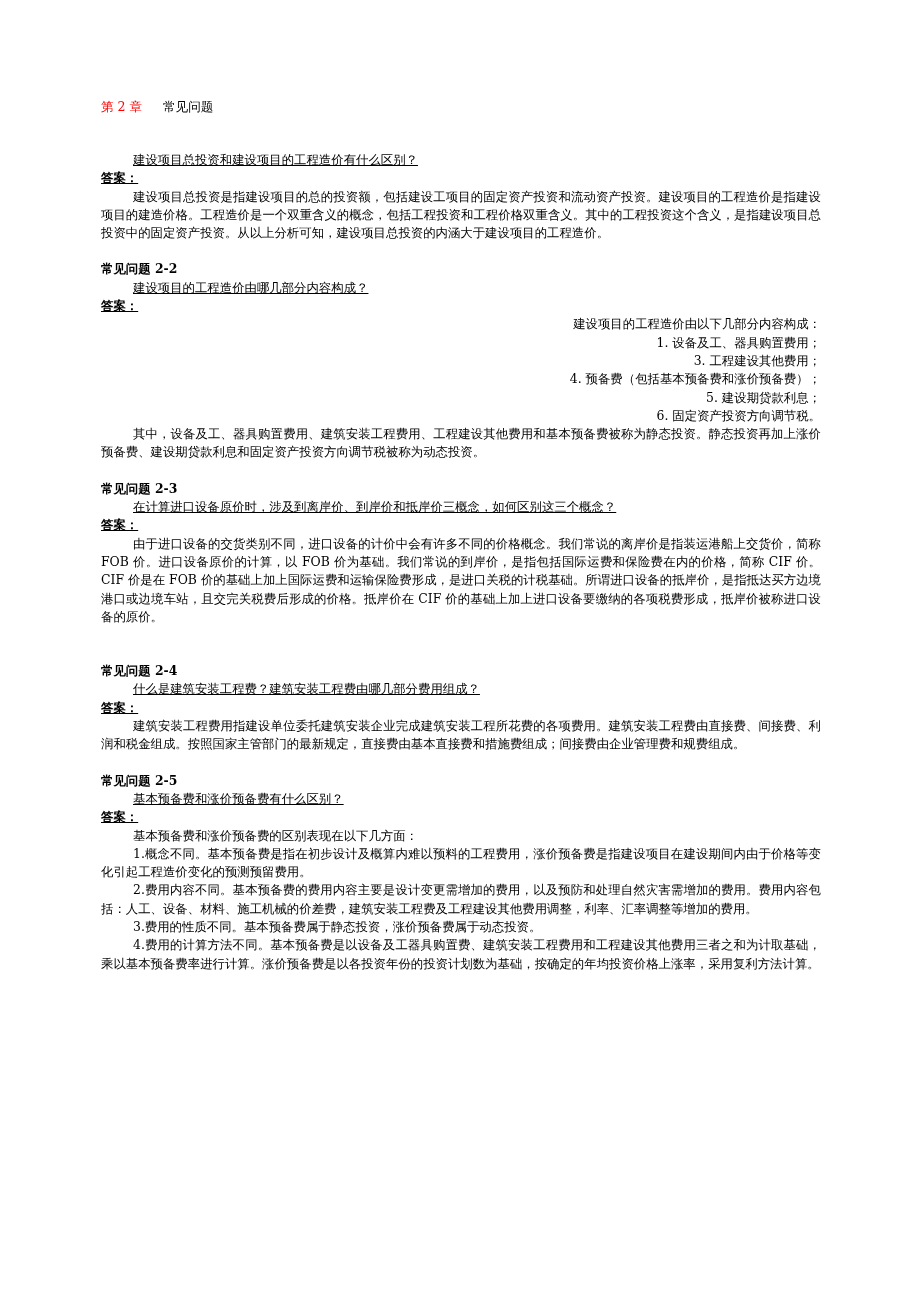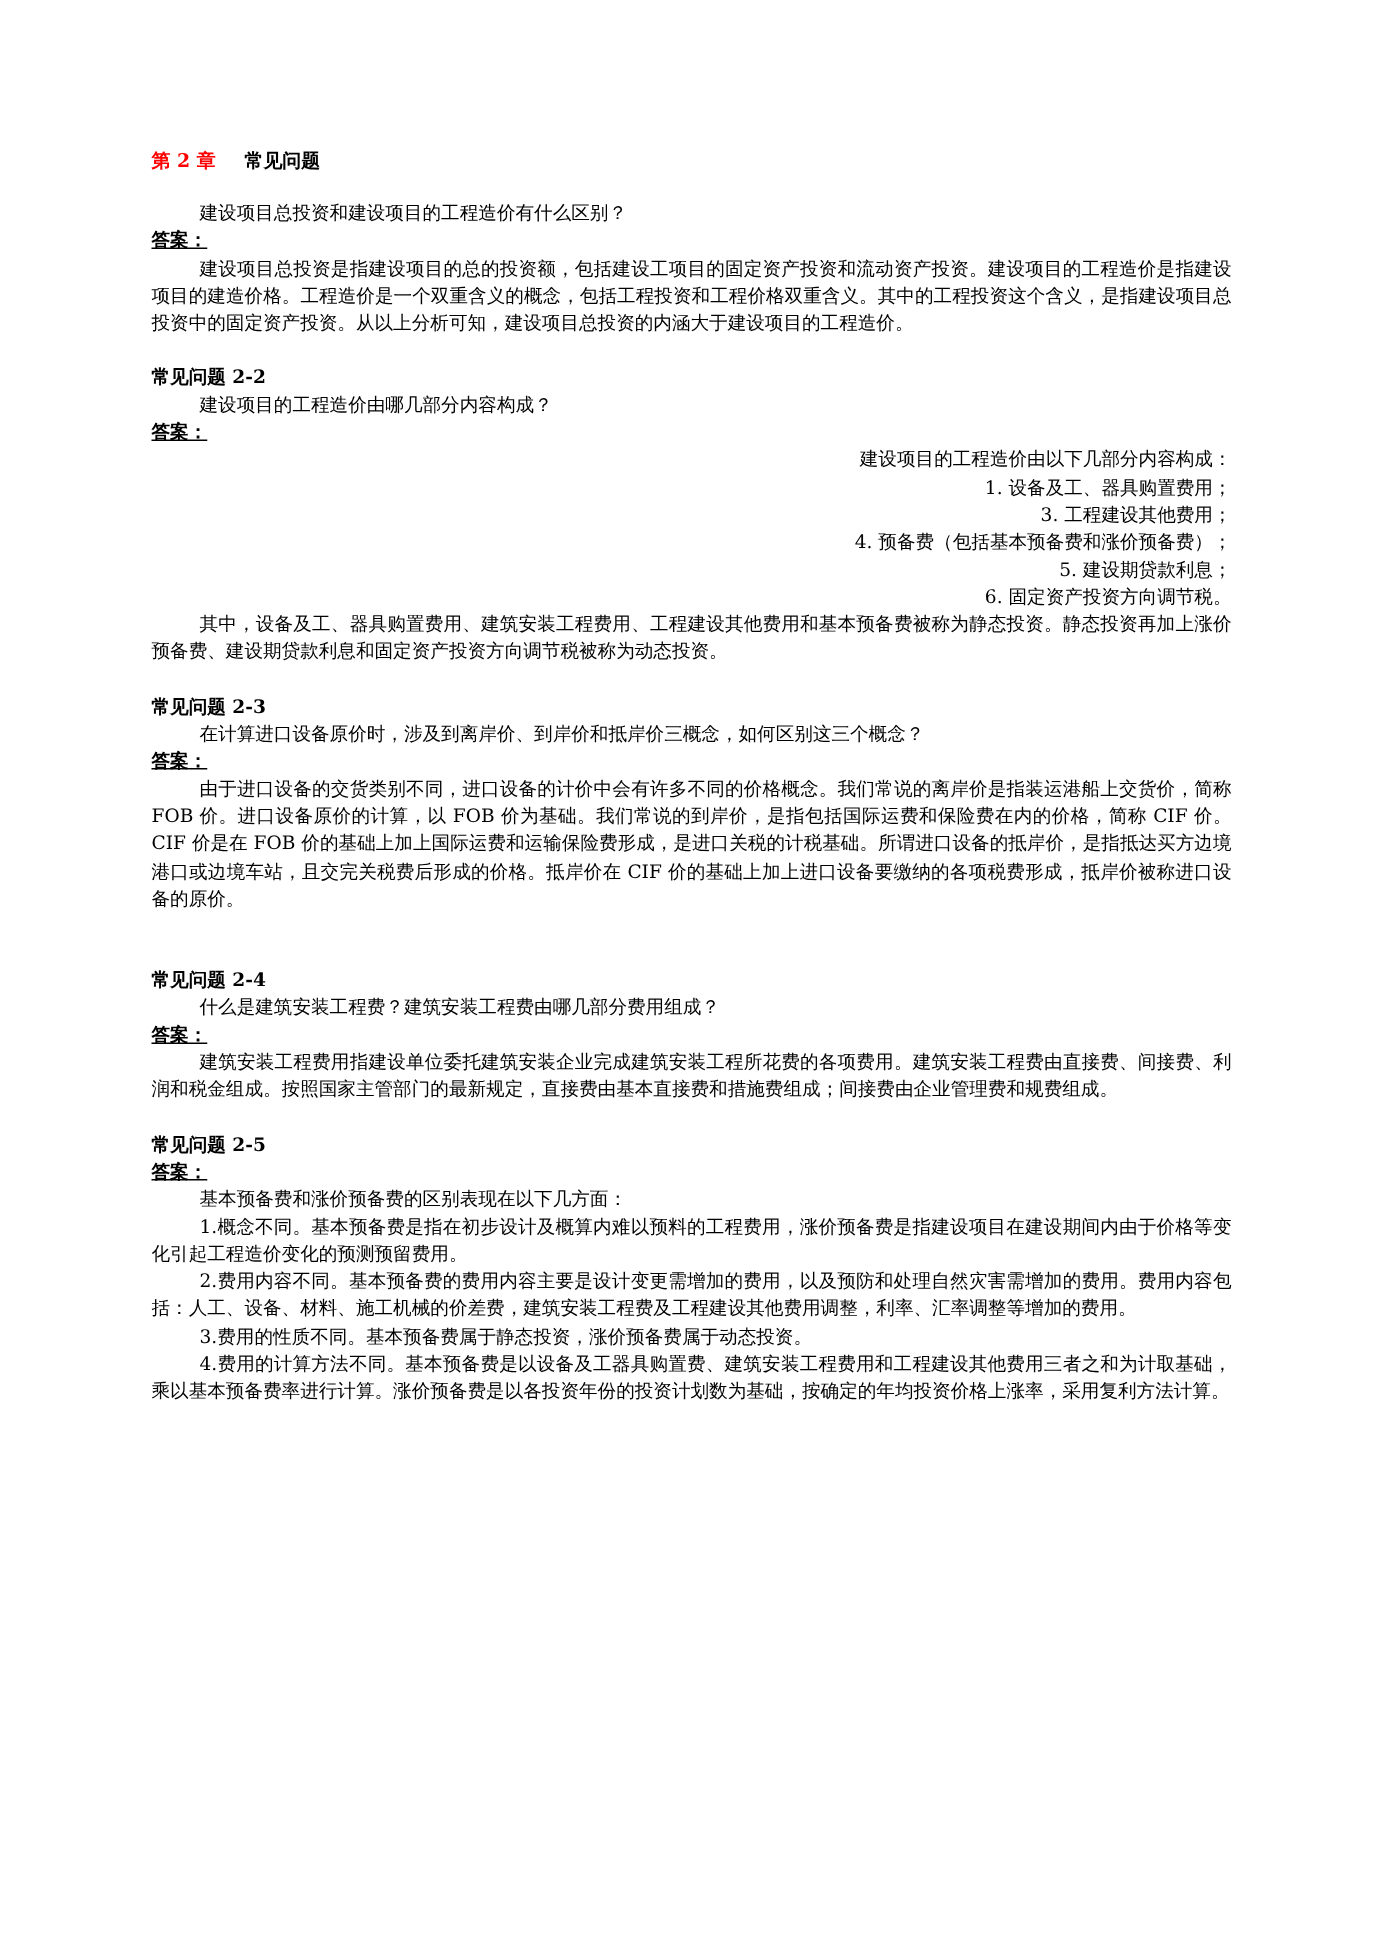--- a/index.html
+++ b/index.html
@@ -1,23 +1,23 @@
 <!DOCTYPE html>
 <html><head>
 <meta charset="utf-8">
 <style>
   html, body { margin:0; padding:0; background:#ffffff; }
   body { width:920px; height:1302px; position:relative; overflow:hidden;
          font-family: "DejaVu Serif", "Liberation Serif", serif; color:#000; }
   .page { position:absolute; left:101px; top:98px; width:720px; font-size:12.4px; line-height:18.3px; }
-  .chapter { font-weight:bold; font-size:12.6px; margin-bottom:17px; height:18px; }
+  .chapter { font-weight:normal; font-size:12.6px; margin-bottom:35px; height:18px; }
   .chapter .num { color:#ff0000; display:inline-block; width:62px; }
   .section { margin-bottom:18px; }
   .q-title { font-weight:bold; }
-  .q-text { padding-left:32px; }
+  .q-text { padding-left:32px;text-decoration:underline; }
   .ans-label { font-weight:bold;text-decoration:underline; }
   .para { text-indent:32px; text-align:justify; }
   .item { padding-left:32px;text-align:right; }
   .gap-extra { height:18px; }
 </style>
 </head>
 <body>
 
 <div class="page">
 
@@ -54,20 +54,21 @@
 
   <div class="section">
     <div class="q-title">常见问题 2-4</div>
     <div class="q-text">什么是建筑安装工程费？建筑安装工程费由哪几部分费用组成？</div>
     <div class="ans-label">答案：</div>
     <div class="para">建筑安装工程费用指建设单位委托建筑安装企业完成建筑安装工程所花费的各项费用。建筑安装工程费由直接费、间接费、利润和税金组成。按照国家主管部门的最新规定，直接费由基本直接费和措施费组成；间接费由企业管理费和规费组成。</div>
   </div>
 
   <div class="section">
     <div class="q-title">常见问题 2-5</div>
+    <div class="q-text">基本预备费和涨价预备费有什么区别？</div>
     <div class="ans-label">答案：</div>
     <div class="para">基本预备费和涨价预备费的区别表现在以下几方面：</div>
     <div class="para">1.概念不同。基本预备费是指在初步设计及概算内难以预料的工程费用，涨价预备费是指建设项目在建设期间内由于价格等变化引起工程造价变化的预测预留费用。</div>
     <div class="para">2.费用内容不同。基本预备费的费用内容主要是设计变更需增加的费用，以及预防和处理自然灾害需增加的费用。费用内容包括：人工、设备、材料、施工机械的价差费，建筑安装工程费及工程建设其他费用调整，利率、汇率调整等增加的费用。</div>
     <div class="para">3.费用的性质不同。基本预备费属于静态投资，涨价预备费属于动态投资。</div>
     <div class="para">4.费用的计算方法不同。基本预备费是以设备及工器具购置费、建筑安装工程费用和工程建设其他费用三者之和为计取基础，乘以基本预备费率进行计算。涨价预备费是以各投资年份的投资计划数为基础，按确定的年均投资价格上涨率，采用复利方法计算。</div>
   </div>
 
 </div>
 

